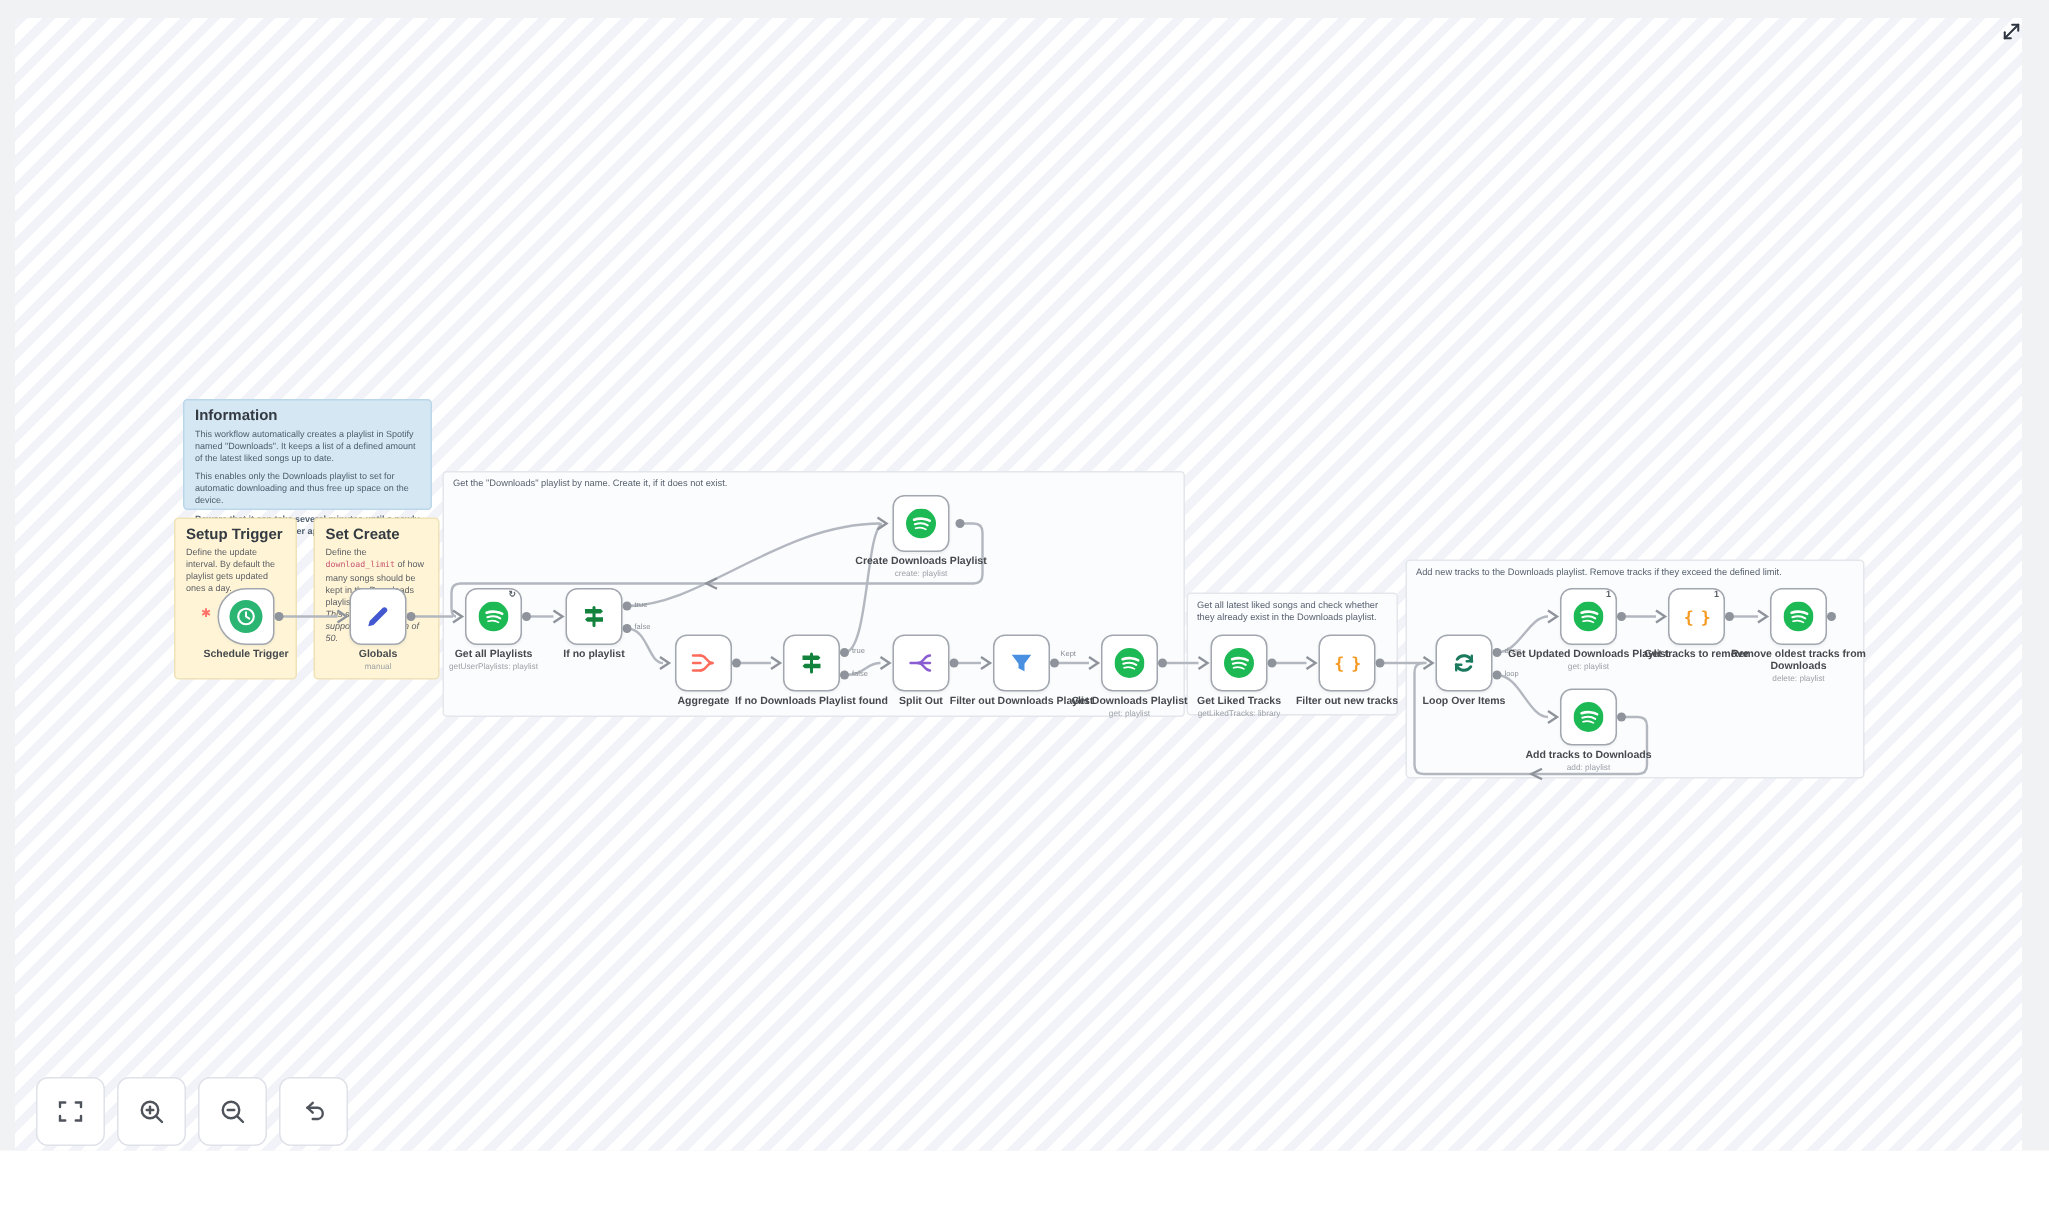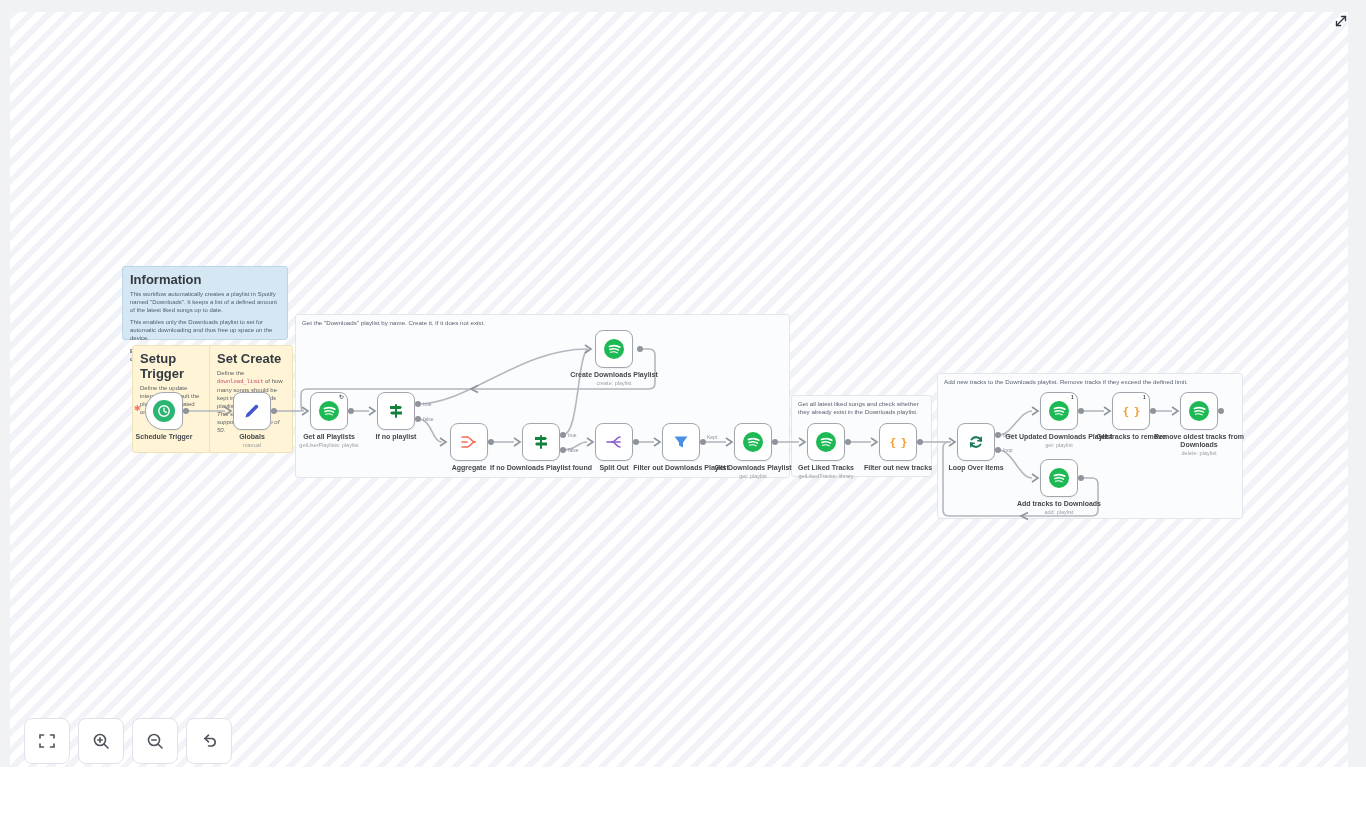--- a/index.html
+++ b/index.html
@@ -13,21 +13,21 @@
     position:absolute;left:10px;top:12px;width:1338px;height:755px;
     background:repeating-linear-gradient(135deg,#f2f3f9 0 6px,#ffffff 6px 13px);
   }
   .layer{position:absolute;left:0;top:0;width:1366px;height:814px;pointer-events:none;}
 
   
   .sticky{position:absolute;border-radius:3px;border:1px solid;box-sizing:border-box;}
   .sticky-info{background:#d5e7f3;border-color:#bad7ea;padding:5px 7px;}
   .sticky-yellow{background:#fff5d6;border-color:#eee2b6;padding:5px 7px;}
   .sticky-plain{background:#fbfcfd;border-color:#e3e6eb;padding:4px 6px;}
-  .sticky-title{font-weight:bold;font-size:13px;color:#333a42;margin:0 0 3px 0;}
+  .sticky-title{font-weight:bold;font-size:10px;color:#333a42;margin:0 0 3px 0;}
   .sticky p{margin:0 0 4px 0;font-size:6px;line-height:1.35;color:#4d5d6d;}
   .sticky-yellow p{color:#5d6066;}
   .sticky-plain .note-line{font-size:6.2px;color:#596270;line-height:1.3;margin:0;}
   .bold{font-weight:bold;}
   code{font-family:"DejaVu Sans Mono", monospace;font-size:5.5px;color:#c65471;}
   em{font-style:italic;}
 
   
   .node{position:absolute;width:38px;}
   .node-box{
@@ -60,21 +60,21 @@
 <div class="surround"></div>
 <div class="canvas"></div>
 
 <div class="sticky sticky-info" style="left:122px;top:266px;width:166px;height:74px;">
   <div class="sticky-title">Information</div>
   <p>This workflow automatically creates a playlist in Spotify named "Downloads". It keeps a list of a defined amount of the latest liked songs up to date.</p>
   <p>This enables only the Downloads playlist to set for automatic downloading and thus free up space on the device.</p>
   <p class="bold">Beware that it can take several minutes until a newly created Spotify developer app is fully functioning.</p>
 </div>
 
-<div class="sticky sticky-yellow" style="left:132px;top:345px;width:82px;height:108px;">
+<div class="sticky sticky-yellow" style="left:116px;top:345px;width:82px;height:108px;">
   <div class="sticky-title">Setup Trigger</div>
   <p>Define the update interval. By default the playlist gets updated ones a day.</p>
 </div>
 
 <div class="sticky sticky-yellow" style="left:209px;top:345px;width:84px;height:108px;">
   <div class="sticky-title">Set Create</div>
   <p><span>Define the </span><code>download_limit</code><span> of how many songs should be kept in the Downloads playlist.</span><br><em>This setup currently supports a maximum of 50.</em></p>
 </div>
 
 <div class="sticky sticky-plain" style="left:295px;top:314px;width:495px;height:164px;">

